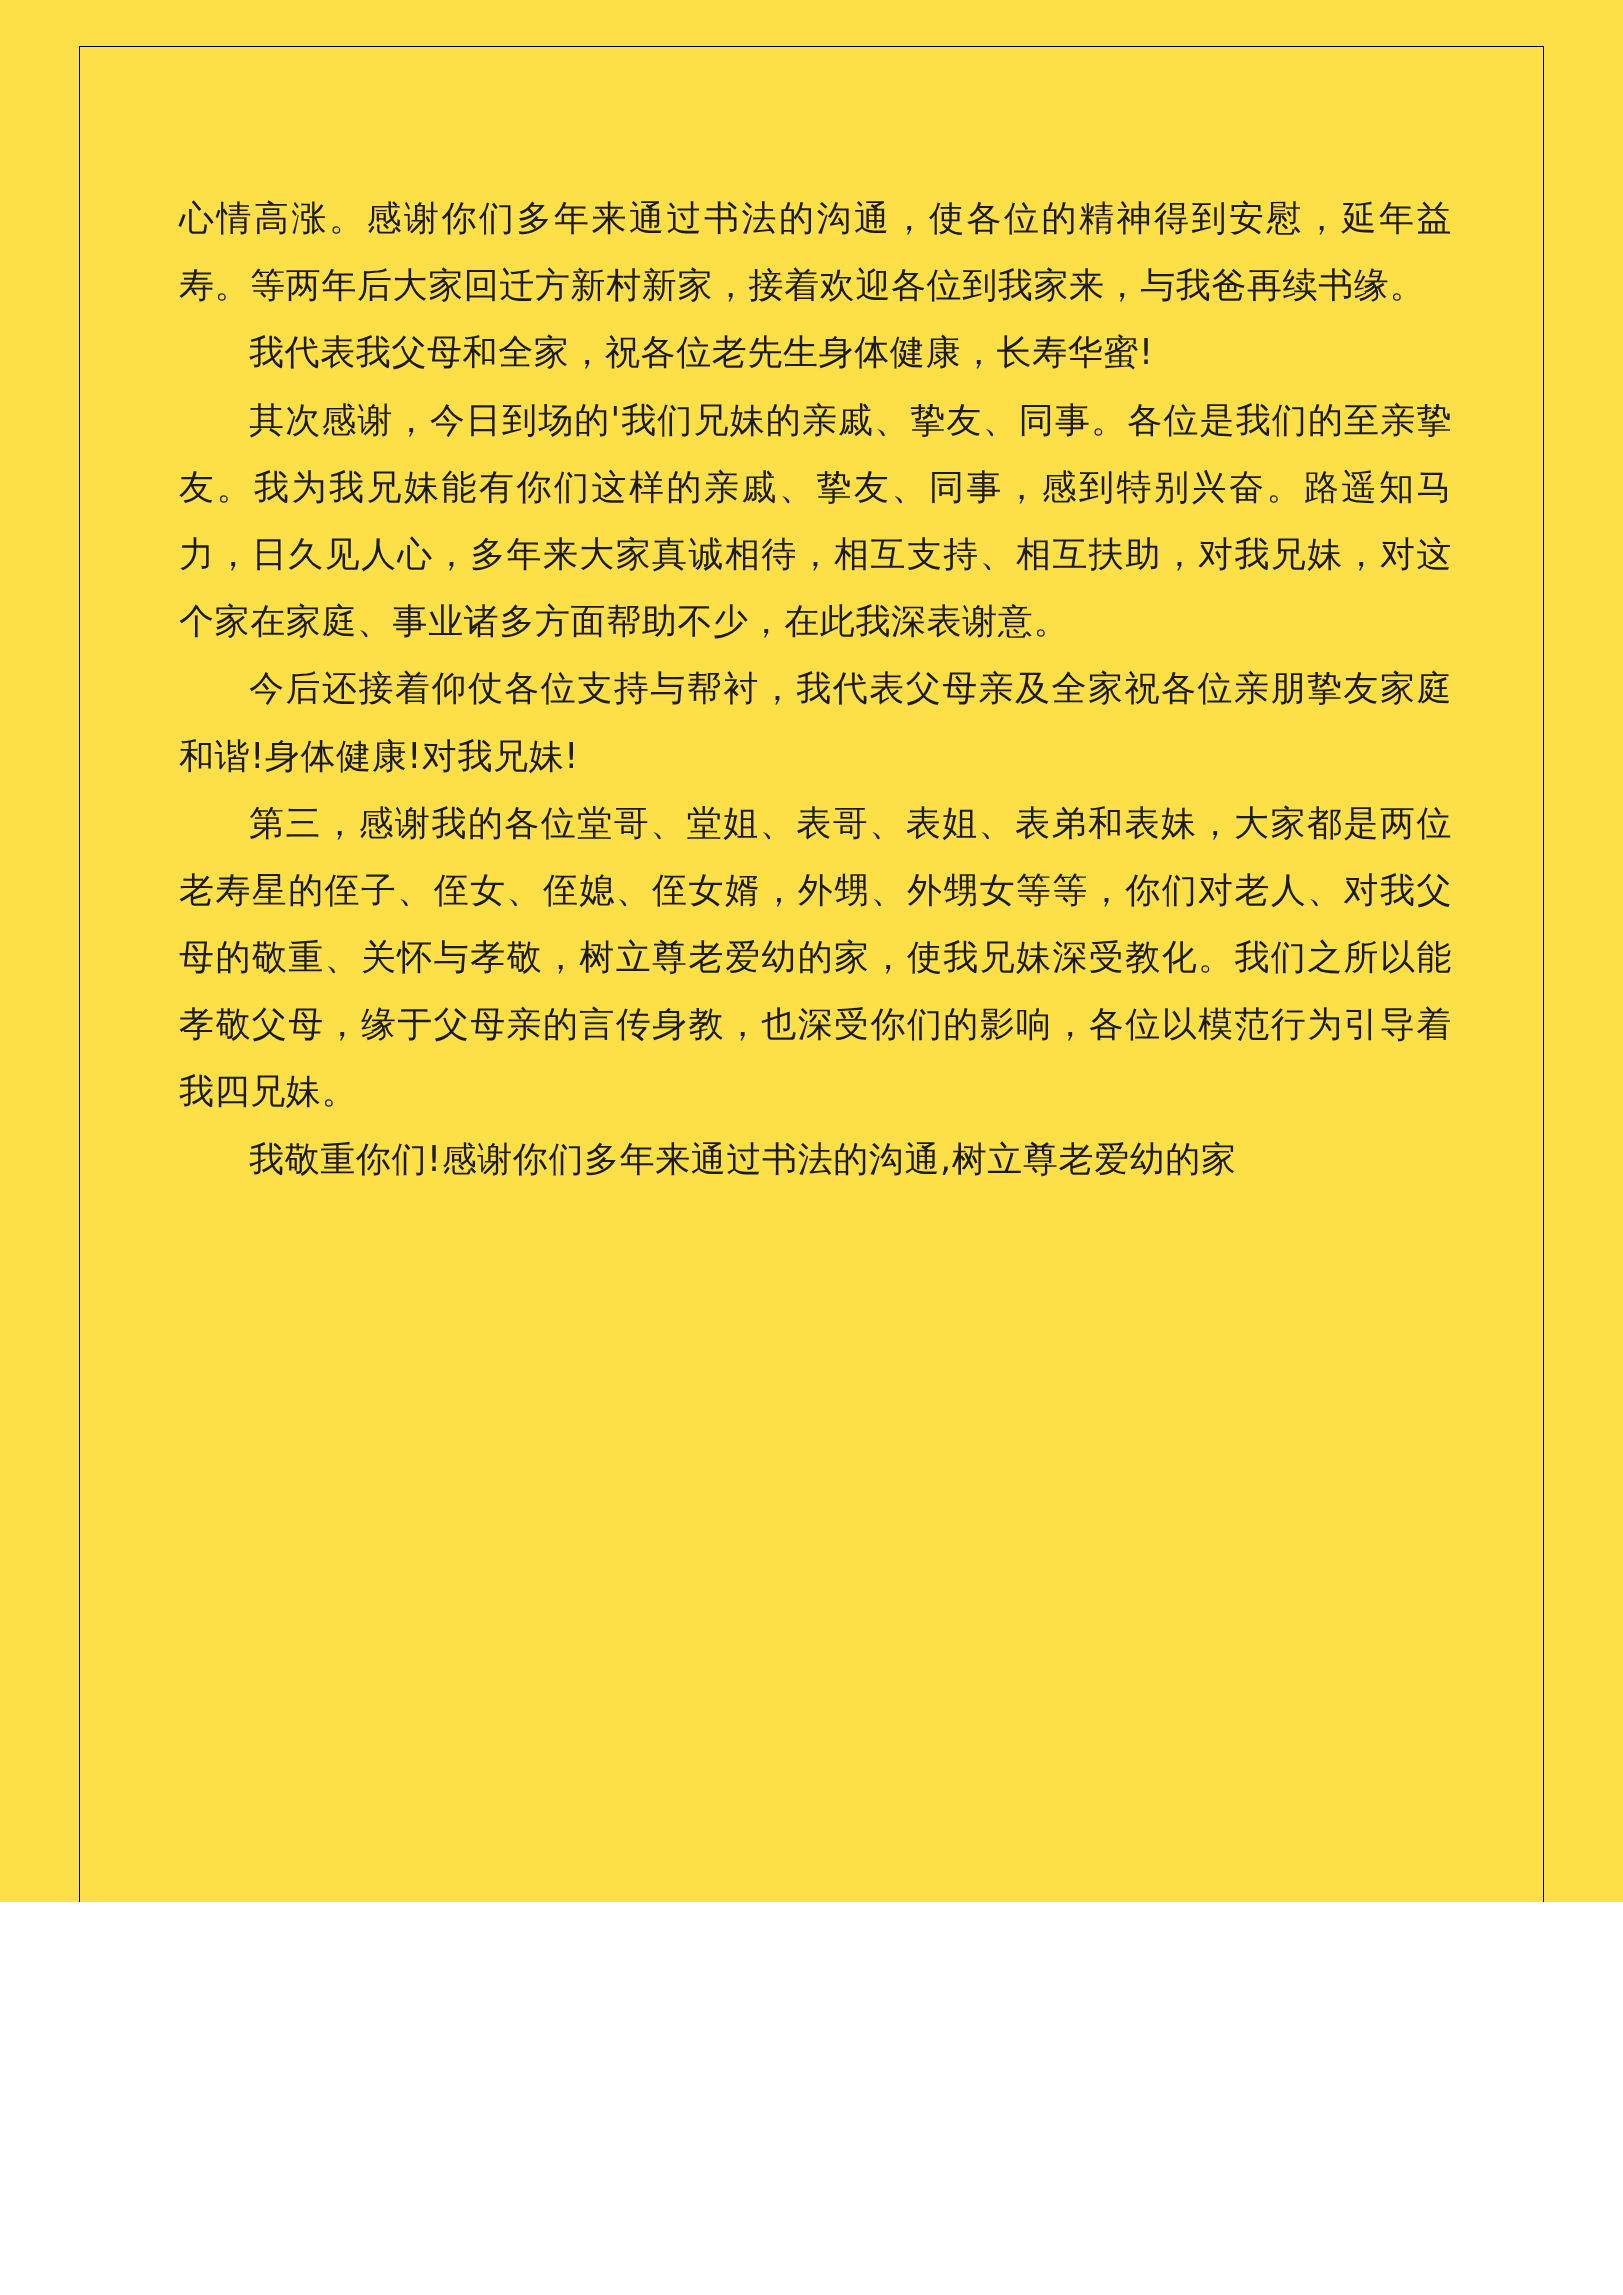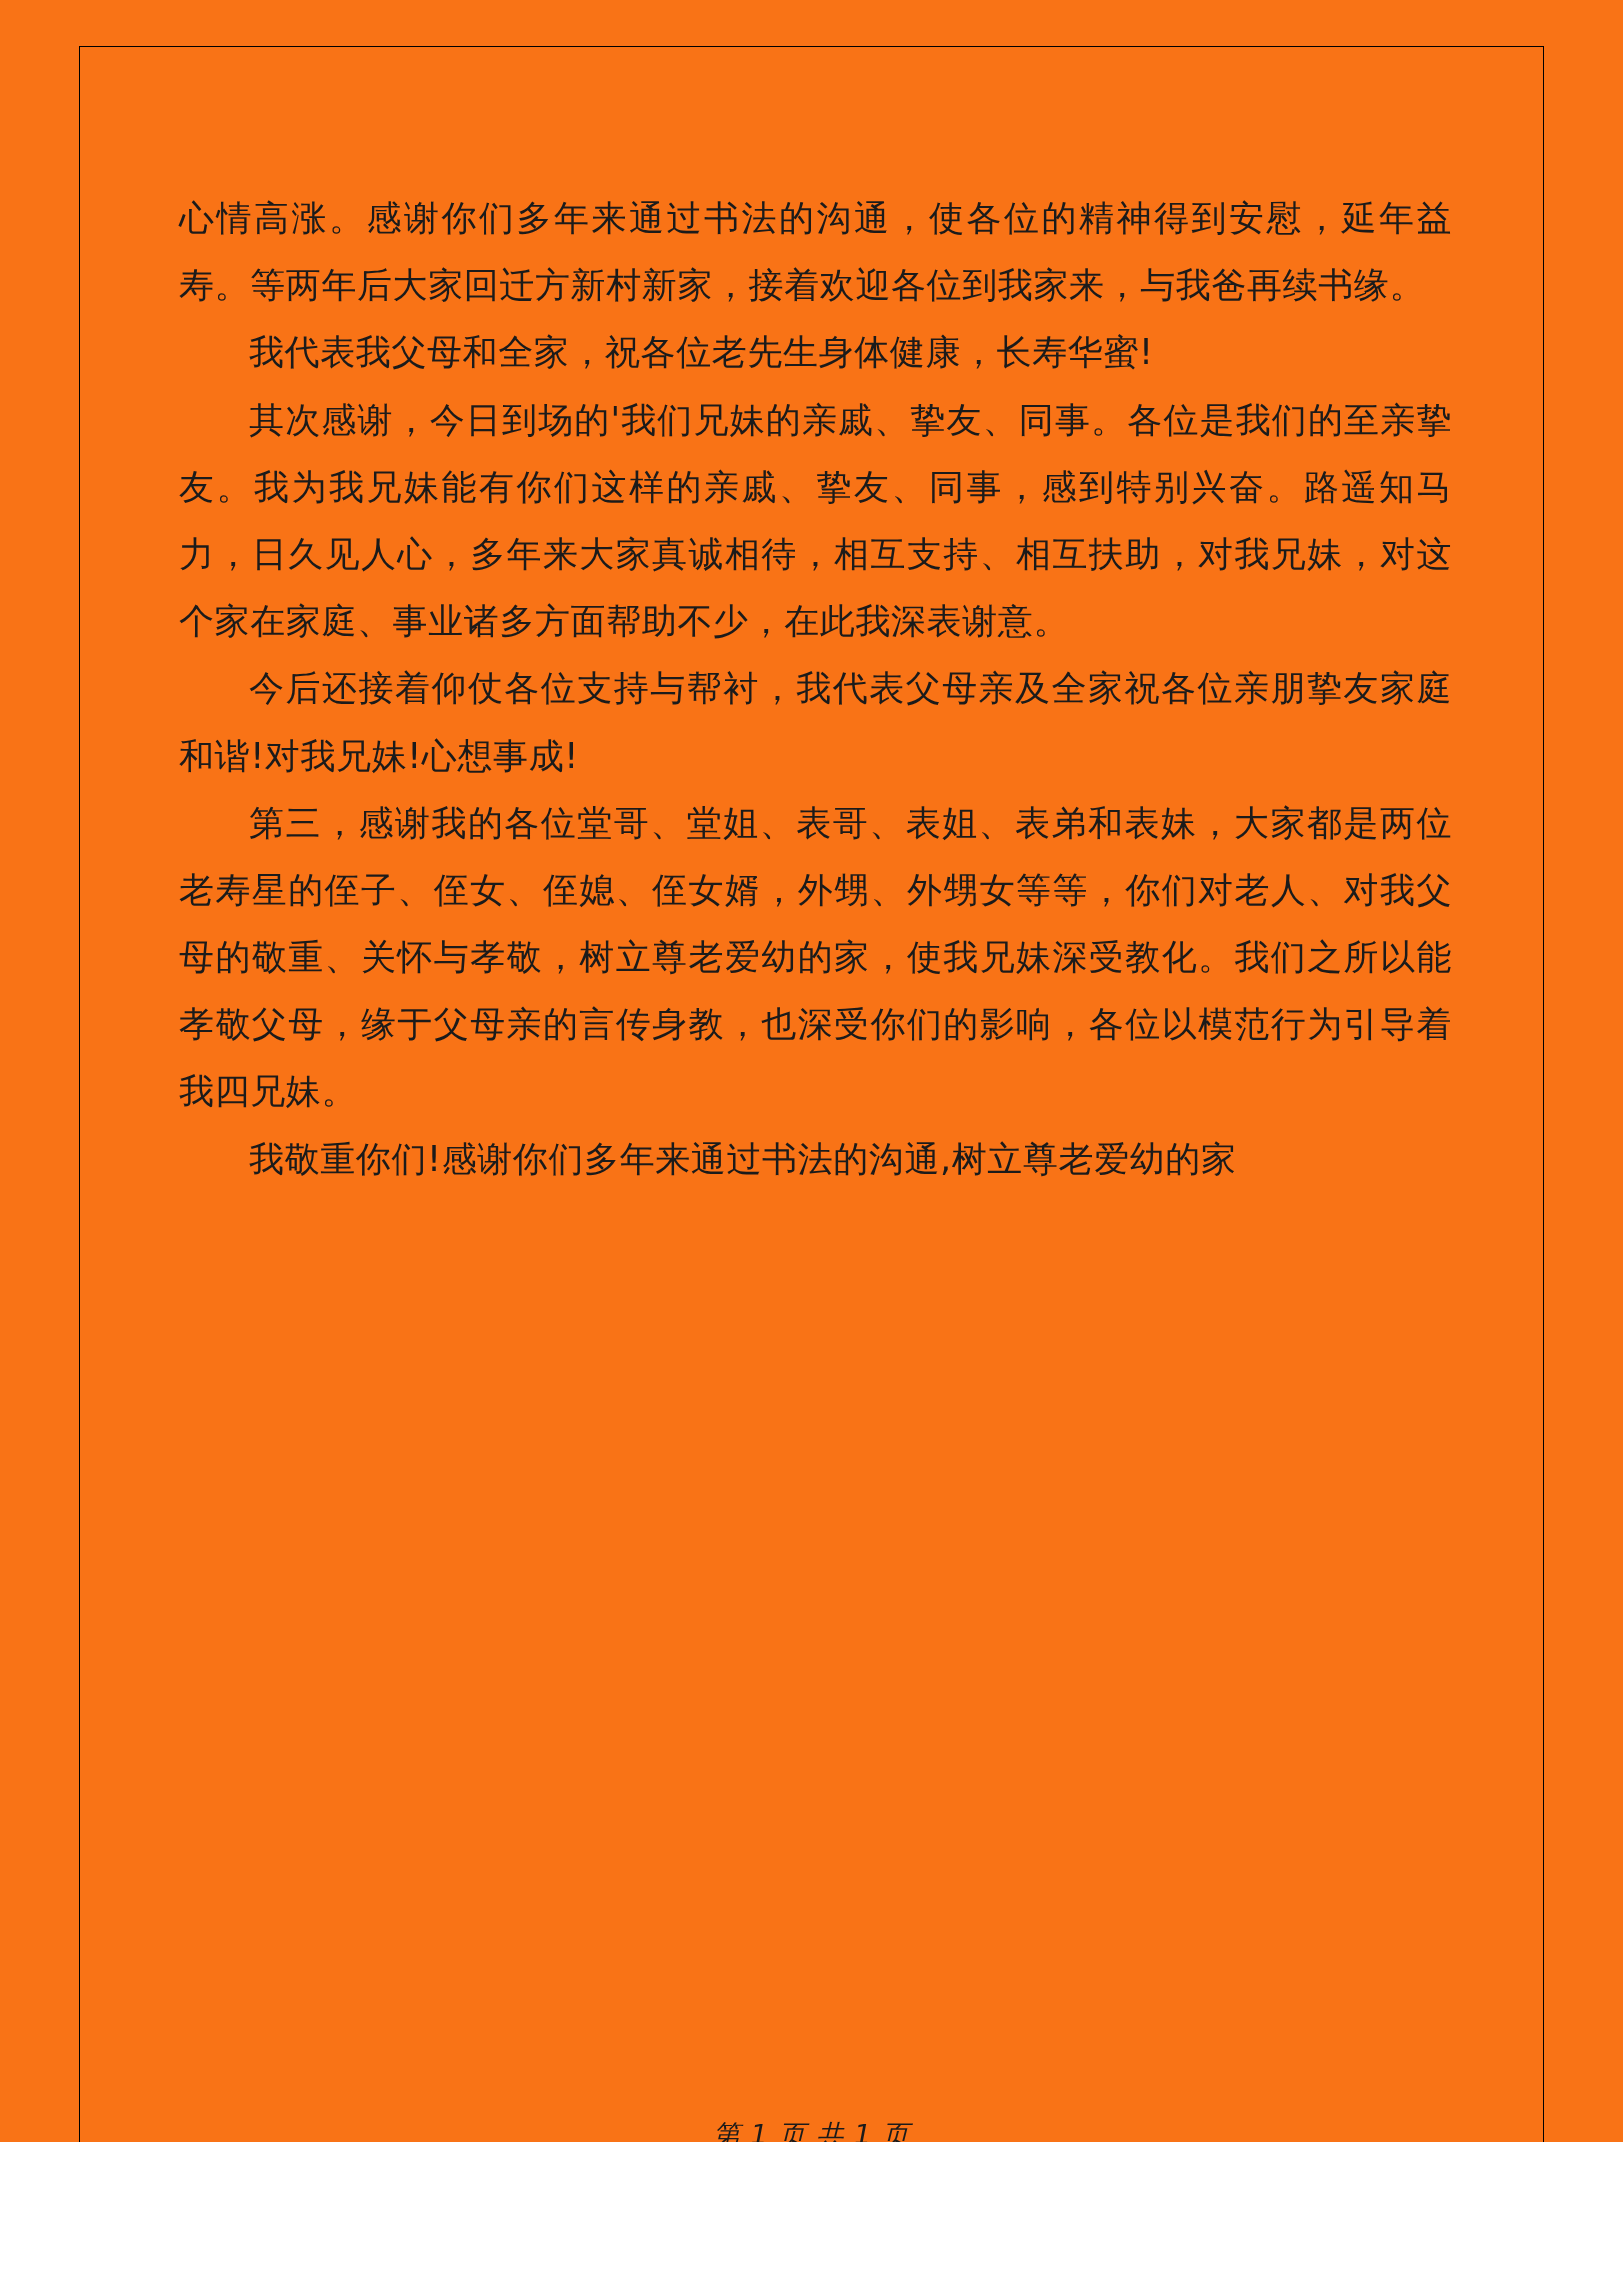--- a/index.html
+++ b/index.html
@@ -6,22 +6,22 @@
     margin: 0;
     padding: 0;
     background: #ffffff;
   }
   body {
     font-family: "DejaVu Sans", "Liberation Sans", sans-serif;
   }
   .page {
     position: relative;
     width: 1623px;
-    height: 2142px;
-    background: #f97316;
+    height: 1902px;
+    background: #fde047;
     box-sizing: border-box;
   }
   .page-border {
     position: absolute;
     left: 79px;
     top: 46px;
     width: 1465px;
     height: 2198px;
     border: 1.7px solid #000000;
     box-sizing: border-box;
@@ -63,20 +63,20 @@
 </head>
 <body>
 
 <div class="page">
   <div class="page-border"></div>
 
   <div class="content">
     <p class="para">心情高涨。感谢你们多年来通过书法的沟通，使各位的精神得到安慰，延年益寿。等两年后大家回迁方新村新家，接着欢迎各位到我家来，与我爸再续书缘。</p>
     <p class="para indent">我代表我父母和全家，祝各位老先生身体健康，长寿华蜜!</p>
     <p class="para indent">其次感谢，今日到场的'我们兄妹的亲戚、挚友、同事。各位是我们的至亲挚友。我为我兄妹能有你们这样的亲戚、挚友、同事，感到特别兴奋。路遥知马力，日久见人心，多年来大家真诚相待，相互支持、相互扶助，对我兄妹，对这个家在家庭、事业诸多方面帮助不少，在此我深表谢意。</p>
-    <p class="para indent">今后还接着仰仗各位支持与帮衬，我代表父母亲及全家祝各位亲朋挚友家庭和谐!对我兄妹!心想事成!</p>
+    <p class="para indent">今后还接着仰仗各位支持与帮衬，我代表父母亲及全家祝各位亲朋挚友家庭和谐!身体健康!对我兄妹!</p>
     <p class="para indent">第三，感谢我的各位堂哥、堂姐、表哥、表姐、表弟和表妹，大家都是两位老寿星的侄子、侄女、侄媳、侄女婿，外甥、外甥女等等，你们对老人、对我父母的敬重、关怀与孝敬，树立尊老爱幼的家，使我兄妹深受教化。我们之所以能孝敬父母，缘于父母亲的言传身教，也深受你们的影响，各位以模范行为引导着我四兄妹。</p>
     <p class="para indent">我敬重你们!感谢你们多年来通过书法的沟通,树立尊老爱幼的家</p>
   </div>
 
   <div class="footer">第 1 页  共 1 页</div>
 </div>
 
 
 </body></html>

